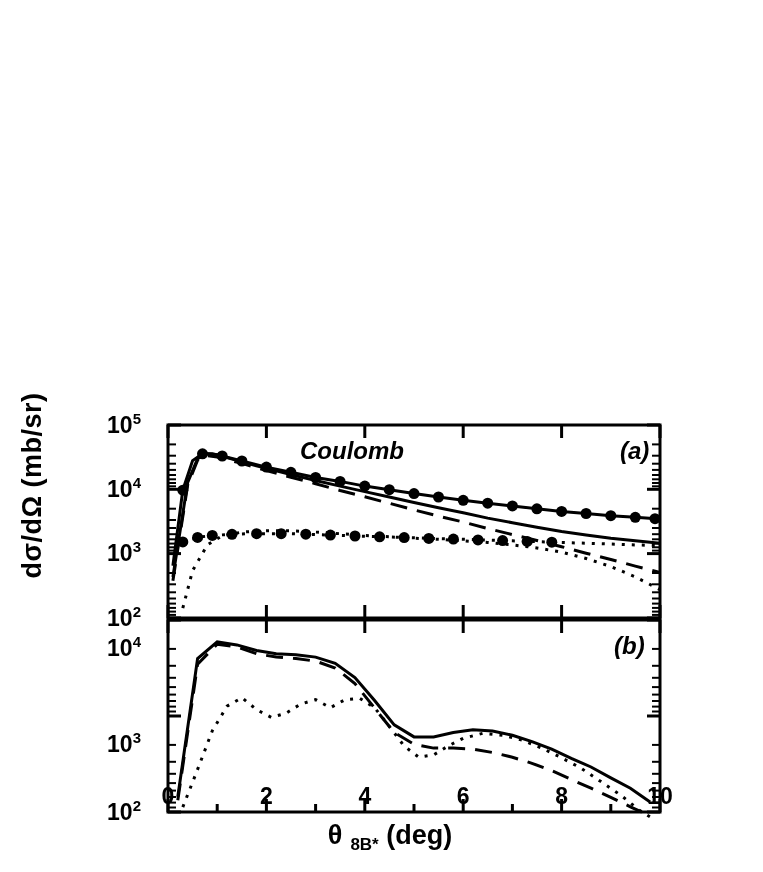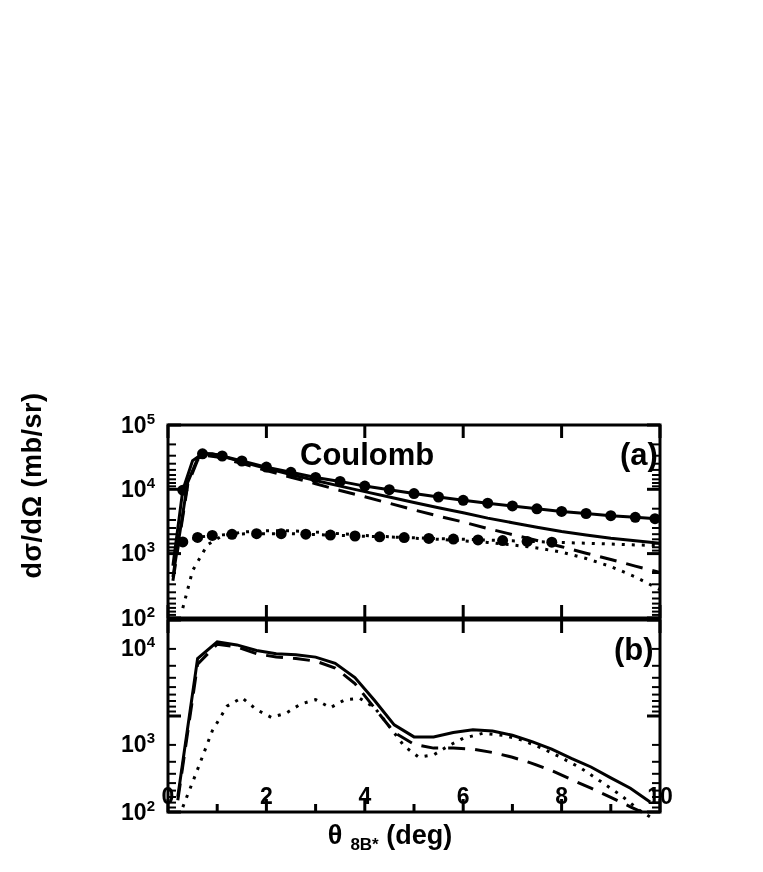--- a/index.html
+++ b/index.html
@@ -43,32 +43,33 @@
     font-size: 27px;
     font-weight: bold;
   }
   .sub {
     font-size: 17px;
     vertical-align: sub;
     margin-left: 8px;
   }
   .panel-title {
     position: absolute;
-    font-size: 31px;
-    font-weight: bold;
+    font-size: 24px;
+    font-weight: bold;
+    font-style: italic;
   }
   #title-a { left: 300px; top: 437px; }
   #tag-a   { left: 620px; top: 437px; }
   #title-b { left: 243px; top: 632px; }
   #tag-b   { left: 614px; top: 632px; }
   .tick-label {
     position: absolute;
     font-size: 23px;
     font-weight: bold;
-    text-align: right;
+    text-align: center;
   }
   .xtick-label {
     position: absolute;
     font-size: 23px;
     font-weight: bold;
     text-align: center;
     width: 40px;
   }
   .exp { font-size: 15px; vertical-align: super; }
 </style>

